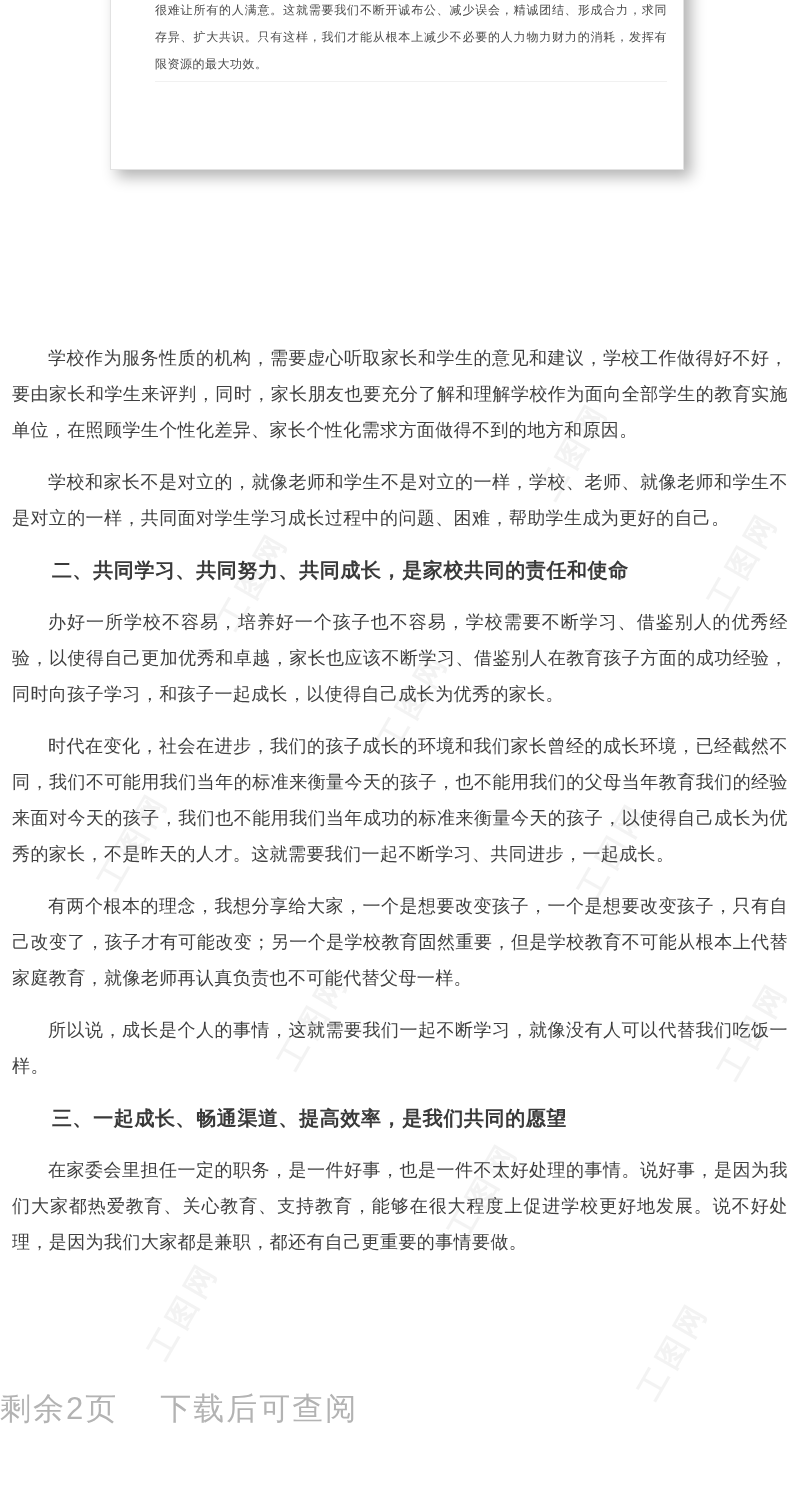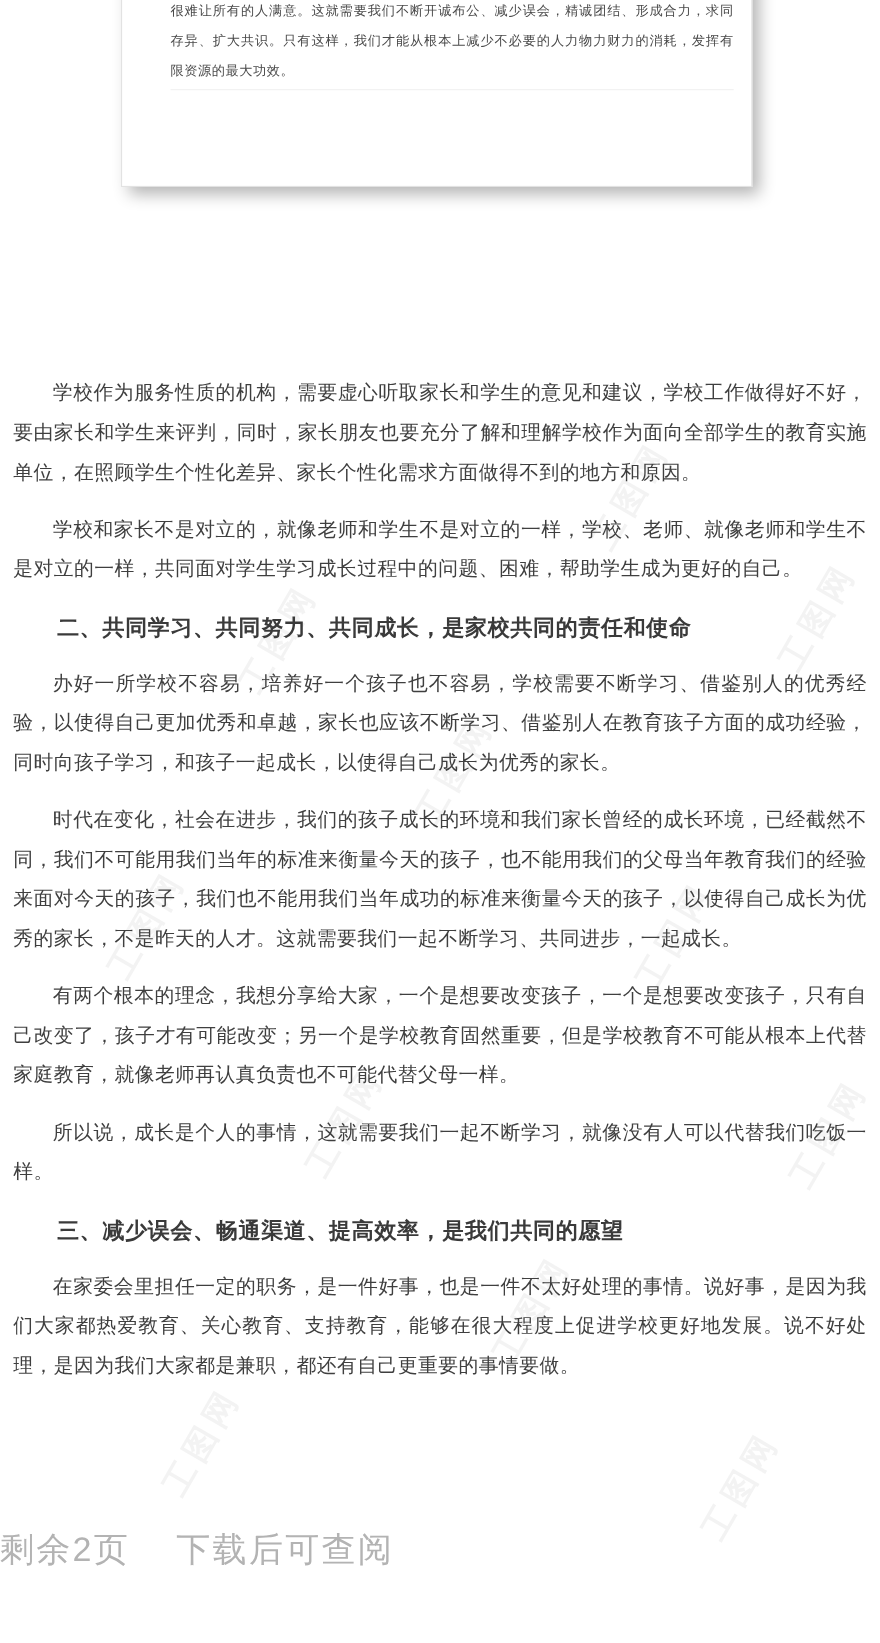--- a/index.html
+++ b/index.html
@@ -129,19 +129,19 @@
 </div>
 
 <div class="doc-body" id="doc-body">
     <p class="doc-para">学校作为服务性质的机构，需要虚心听取家长和学生的意见和建议，学校工作做得好不好，要由家长和学生来评判，同时，家长朋友也要充分了解和理解学校作为面向全部学生的教育实施单位，在照顾学生个性化差异、家长个性化需求方面做得不到的地方和原因。</p>
     <p class="doc-para">学校和家长不是对立的，就像老师和学生不是对立的一样，学校、老师、就像老师和学生不是对立的一样，共同面对学生学习成长过程中的问题、困难，帮助学生成为更好的自己。</p>
     <h2 class="doc-heading">二、共同学习、共同努力、共同成长，是家校共同的责任和使命</h2>
     <p class="doc-para">办好一所学校不容易，培养好一个孩子也不容易，学校需要不断学习、借鉴别人的优秀经验，以使得自己更加优秀和卓越，家长也应该不断学习、借鉴别人在教育孩子方面的成功经验，同时向孩子学习，和孩子一起成长，以使得自己成长为优秀的家长。</p>
     <p class="doc-para">时代在变化，社会在进步，我们的孩子成长的环境和我们家长曾经的成长环境，已经截然不同，我们不可能用我们当年的标准来衡量今天的孩子，也不能用我们的父母当年教育我们的经验来面对今天的孩子，我们也不能用我们当年成功的标准来衡量今天的孩子，以使得自己成长为优秀的家长，不是昨天的人才。这就需要我们一起不断学习、共同进步，一起成长。</p>
     <p class="doc-para">有两个根本的理念，我想分享给大家，一个是想要改变孩子，一个是想要改变孩子，只有自己改变了，孩子才有可能改变；另一个是学校教育固然重要，但是学校教育不可能从根本上代替家庭教育，就像老师再认真负责也不可能代替父母一样。</p>
     <p class="doc-para">所以说，成长是个人的事情，这就需要我们一起不断学习，就像没有人可以代替我们吃饭一样。</p>
-    <h2 class="doc-heading">三、减少误会、畅通渠道、提高效率，是我们共同的愿望</h2>
+    <h2 class="doc-heading">三、一起成长、畅通渠道、提高效率，是我们共同的愿望</h2>
     <p class="doc-para">在家委会里担任一定的职务，是一件好事，也是一件不太好处理的事情。说好事，是因为我们大家都热爱教育、关心教育、支持教育，能够在很大程度上促进学校更好地发展。说不好处理，是因为我们大家都是兼职，都还有自己更重要的事情要做。</p>
   </div>
 
 <div class="footer-note">
   <span class="phrase">剩余2页</span><span class="phrase-gap"></span><span class="phrase">下载后可查阅</span>
 </div>
 
 </body></html>

